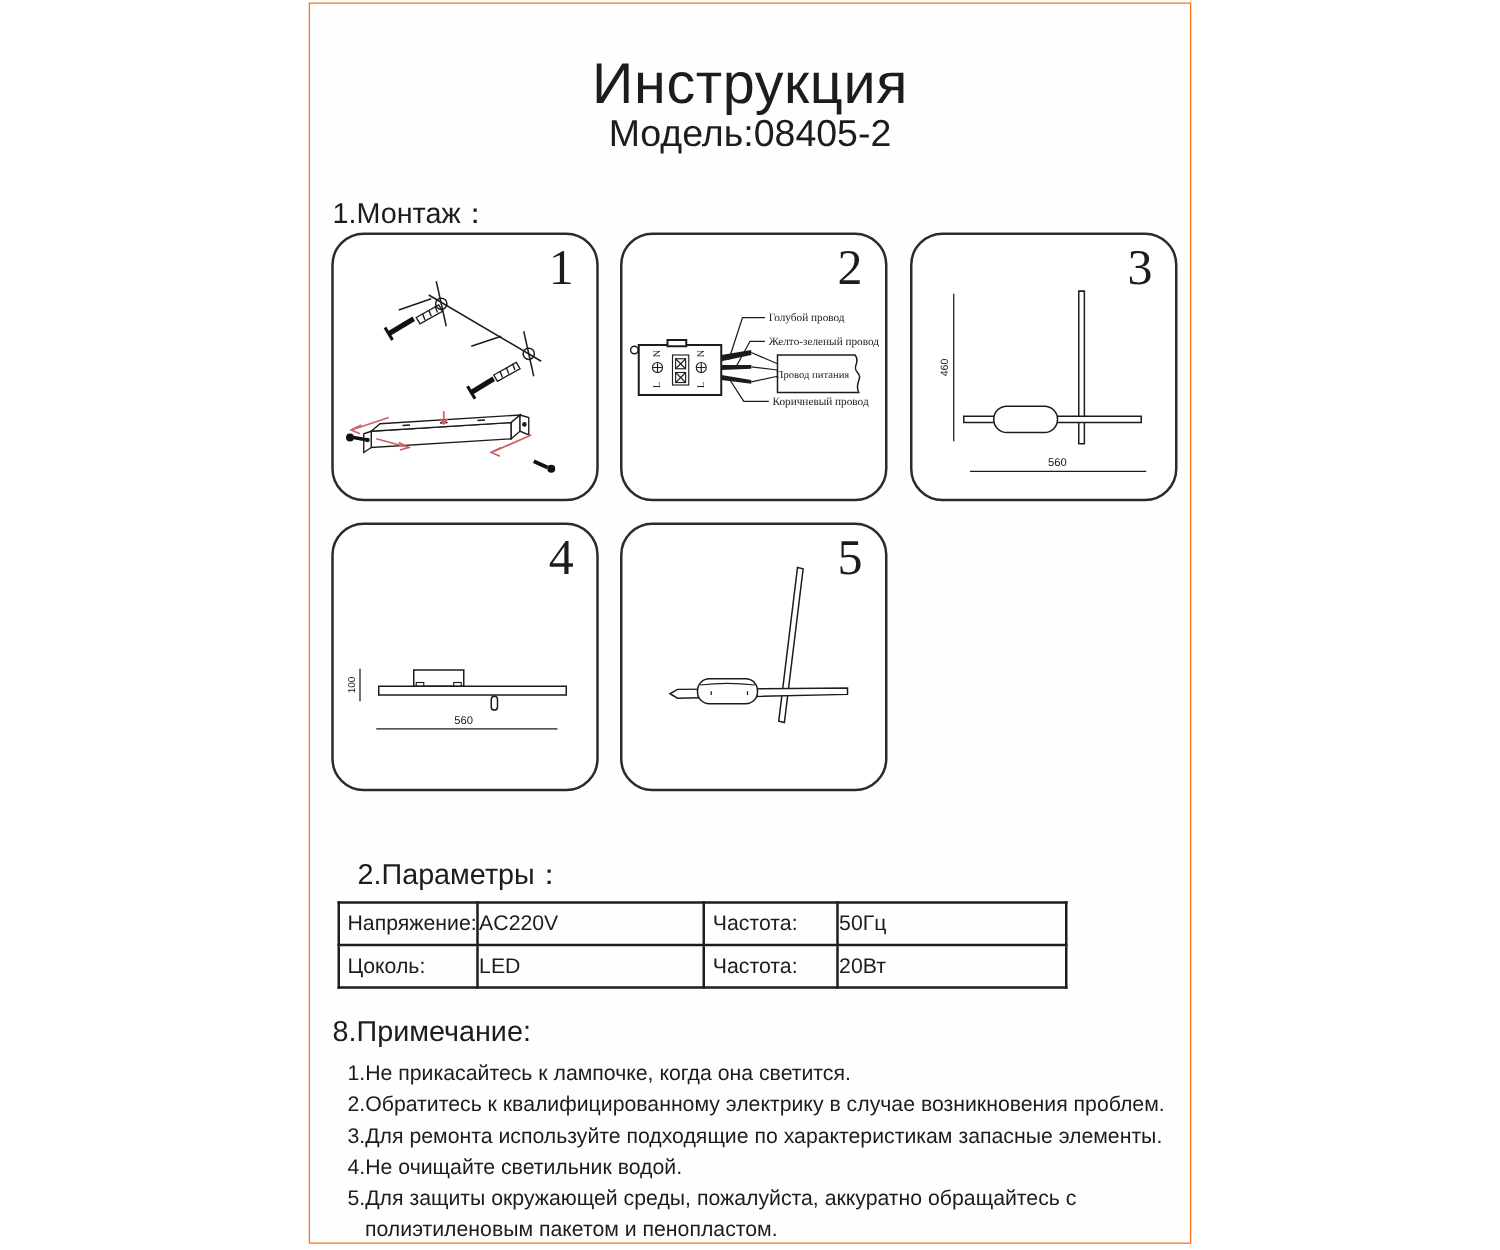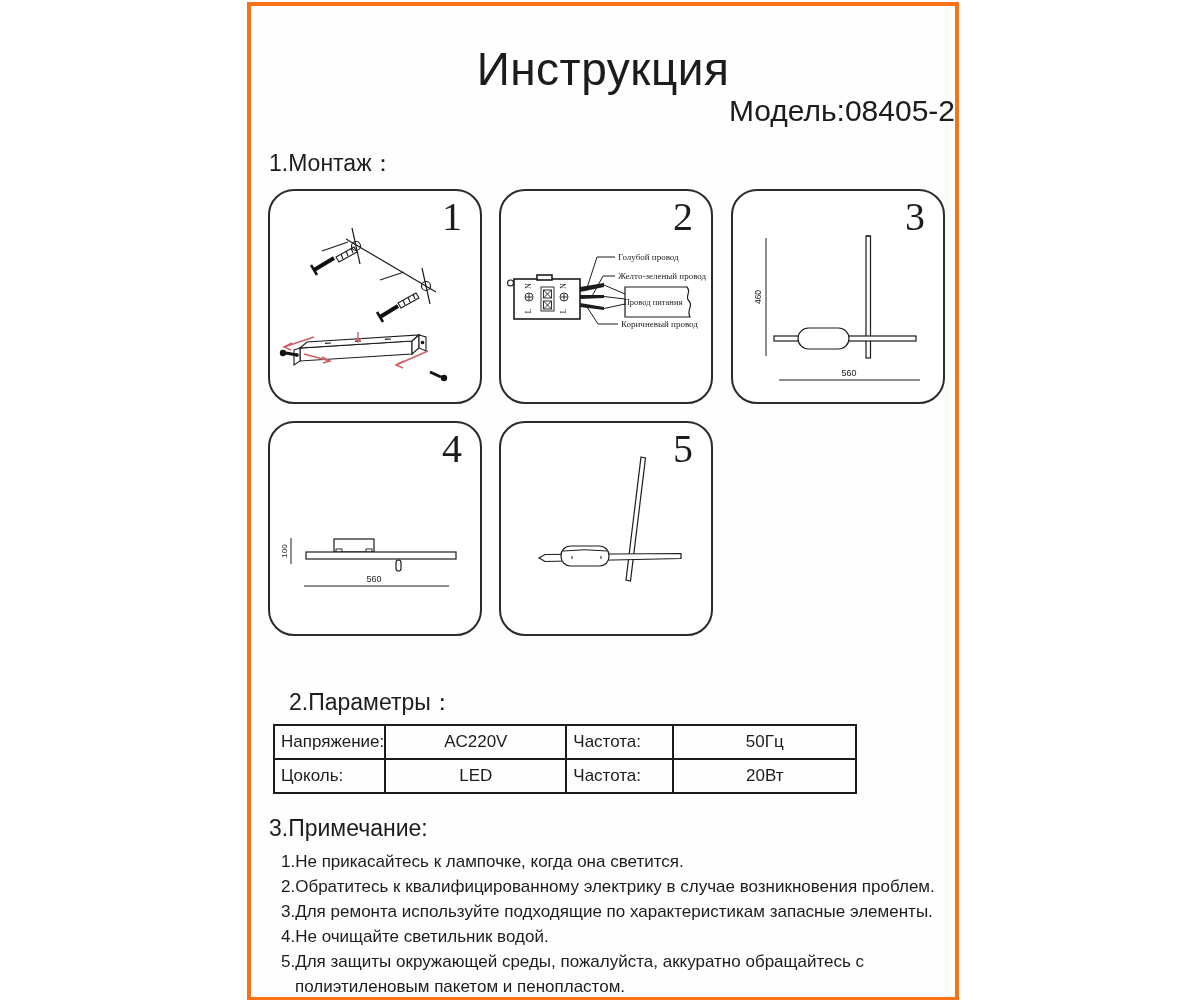--- a/index.html
+++ b/index.html
@@ -1,47 +1,47 @@
 <!DOCTYPE html>
 <html><head>
 <meta charset="utf-8">
 <style>
   html,body{margin:0;padding:0;background:#ffffff;}
   .canvas{position:relative;width:1200px;height:1000px;background:#ffffff;overflow:hidden;
           font-family:"Liberation Sans",sans-serif;color:#1c1c1c;}
   .page{position:absolute;left:247px;top:2px;width:704px;height:991px;
-        border:4px solid #f97316;background:#fefefe;}
+        border:1px solid #f97316;background:#fefefe;}
   .title{position:absolute;left:0;top:36px;width:100%;text-align:center;
          font-size:46px;letter-spacing:0.5px;}
-  .model{position:absolute;left:0;top:88px;width:100%;text-align:right;font-size:30px;}
+  .model{position:absolute;left:0;top:88px;width:100%;text-align:center;font-size:30px;}
   .section-h{position:absolute;font-size:23px;}
   .panel{position:absolute;width:210px;height:211px;border:2px solid #2b2b2b;
          border-radius:26px;background:#fff;}
   .panel-num{position:absolute;top:4px;right:18px;font-family:"Liberation Serif",serif;
              font-size:40px;line-height:1.1;}
   .panel svg{position:absolute;left:0;top:0;}
   svg text{font-family:"Liberation Serif",serif;fill:#1c1c1c;}
   svg text.dim{font-family:"Liberation Sans",sans-serif;}
   .ptable{position:absolute;left:22px;top:718px;border-collapse:collapse;table-layout:fixed;}
   .ptable td{border:2px solid #1c1c1c;height:32px;font-size:17px;padding:0;}
   .ptable td.lbl{padding-left:6px;text-align:left;margin-left:40px;}
-  .ptable td.val{text-align:center;}
+  .ptable td.val{text-align:left;}
   .notes{position:absolute;left:30px;top:843px;width:660px;font-size:17px;line-height:25px;}
   .note{padding-left:14px;text-indent:-14px;}
 </style>
 </head>
 <body>
 
 <div class="canvas">
   <div class="page">
 
     <div class="title">Инструкция</div>
     <div class="model">Модель:08405-2</div>
 
-    <div class="section-h" style="left:18px;top:142px;">1.Монтаж：</div>
+    <div class="section-h" style="left:18px;top:152px;">1.Монтаж：</div>
 
     <div class="panel" style="left:17px;top:183px;">
       <div class="panel-num">1</div>
       <svg width="210" height="211" viewBox="0 0 210 211">
         <g stroke="#1c1c1c" fill="none" stroke-width="1.2">
           <line x1="76" y1="48" x2="166" y2="101"></line>
           <circle cx="86" cy="55" r="4.5"></circle>
           <line x1="82" y1="37" x2="90" y2="73"></line>
           <circle cx="156" cy="95" r="4.5"></circle>
           <line x1="152" y1="77" x2="160" y2="113"></line>
@@ -220,21 +220,21 @@
       </tr>
       <tr>
         <td class="lbl">Цоколь:</td>
         <td class="val">LED</td>
         <td class="lbl">Частота:</td>
         <td class="val">20Вт</td>
       </tr>
     </tbody>
       </table>
 
-    <div class="section-h" style="left:18px;top:809px;">3.Примечание:</div>
+    <div class="section-h" style="left:18px;top:809px;">8.Примечание:</div>
 
     <div class="notes">
       <div class="note">1.Не прикасайтесь к лампочке, когда она светится.</div>
       <div class="note">2.Обратитесь к квалифицированному электрику в случае возникновения проблем.</div>
       <div class="note">3.Для ремонта используйте подходящие по характеристикам запасные элементы.</div>
       <div class="note">4.Не очищайте светильник водой.</div>
       <div class="note">5.Для защиты окружающей среды, пожалуйста, аккуратно обращайтесь с полиэтиленовым пакетом и пенопластом.</div>
     </div>
 
   </div>

